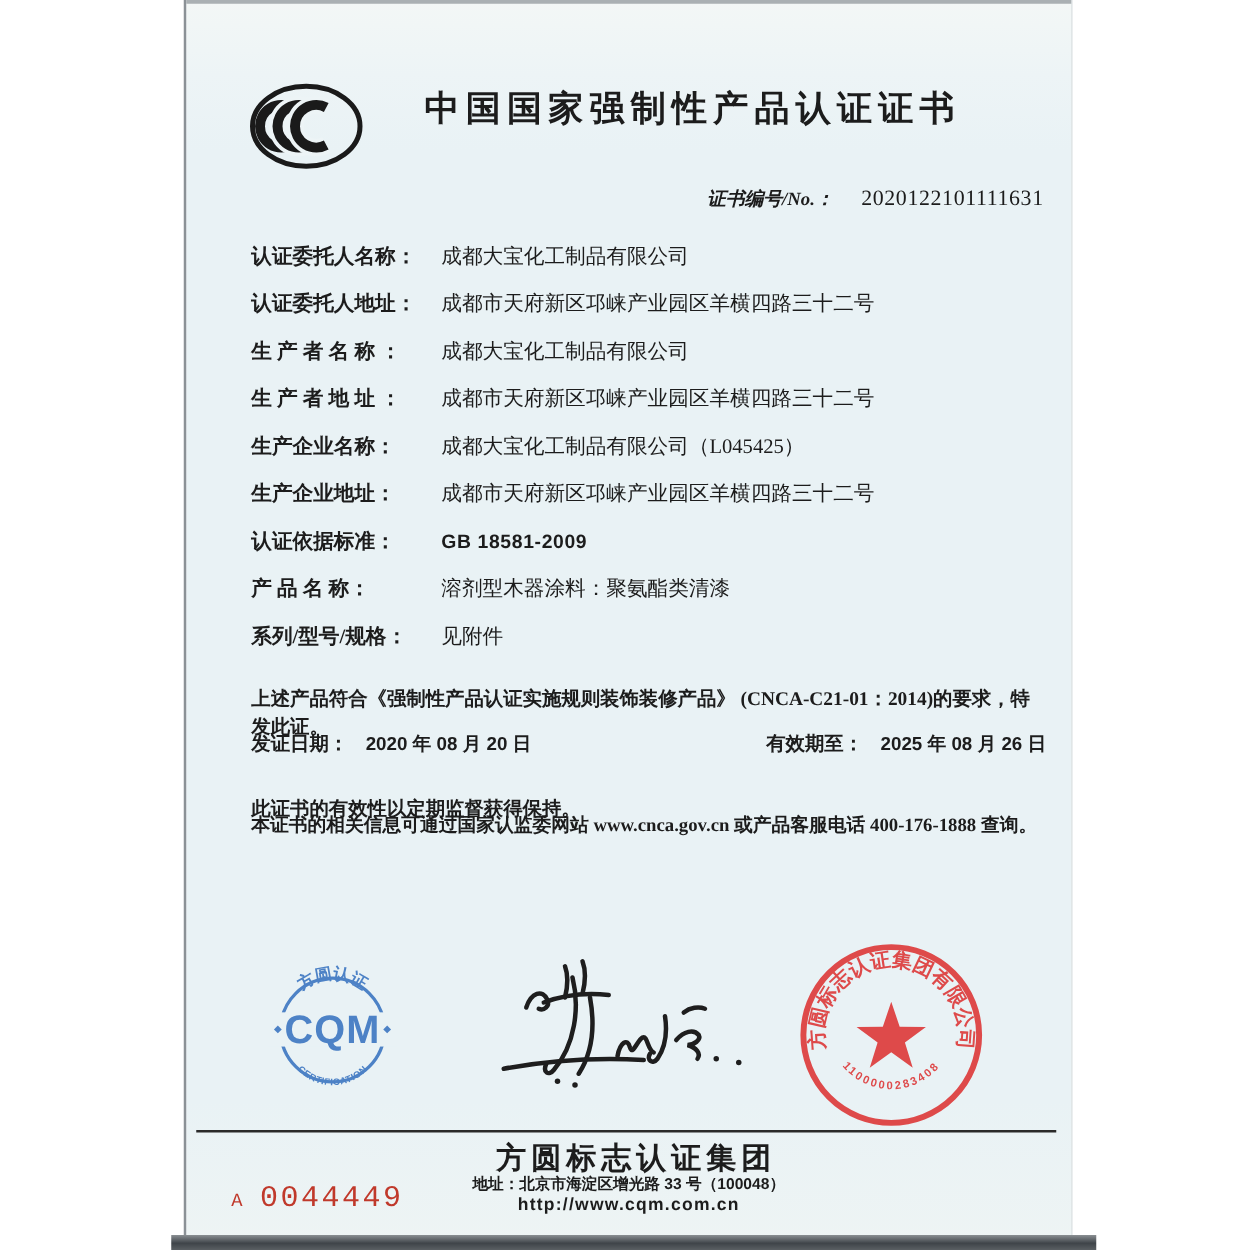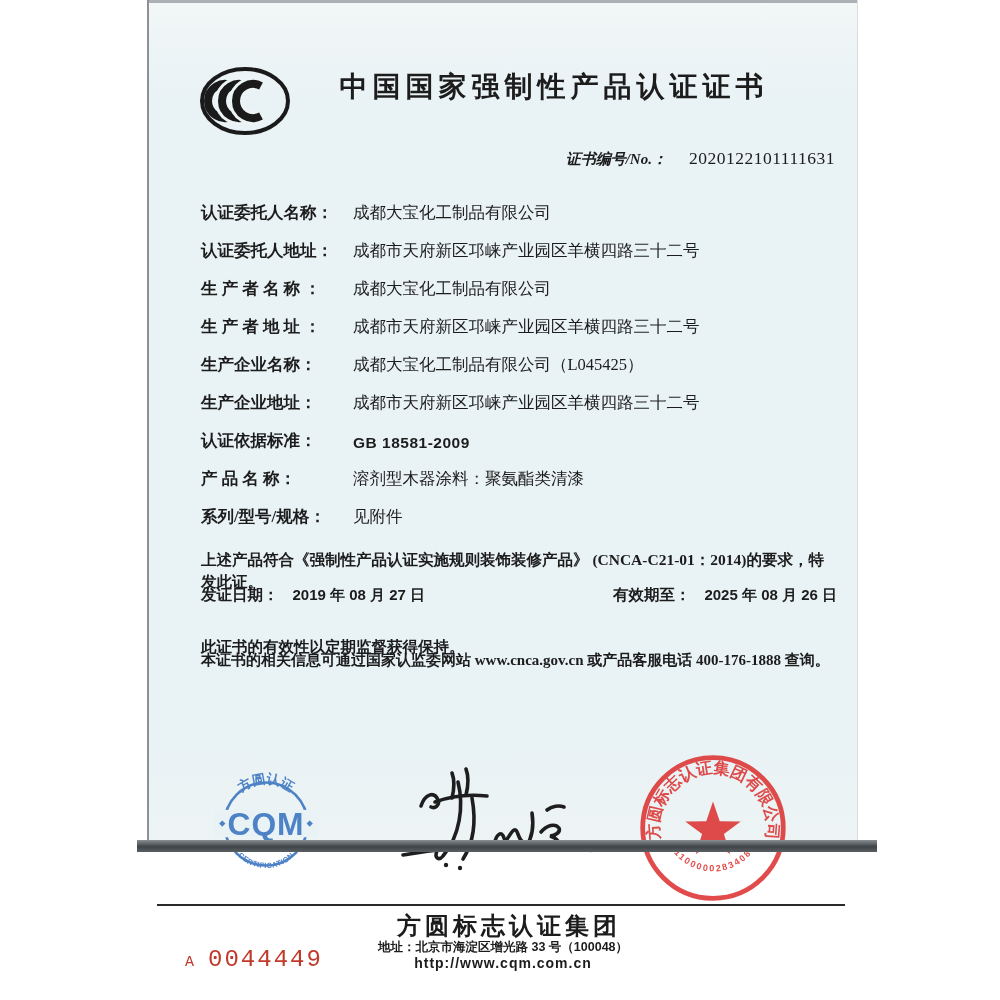--- a/index.html
+++ b/index.html
@@ -3,21 +3,21 @@
 <meta charset="utf-8">
 <style>
   html,body{margin:0;padding:0;}
   body{
     width:1000px;height:1000px;position:relative;overflow:hidden;
     background:#ffffff;
     font-family:"Liberation Serif","DejaVu Serif",serif;
     color:#1c1c1c;
   }
   .page{
-    position:absolute;left:147px;top:0;width:708px;height:852px;
+    position:absolute;left:147px;top:0;width:708px;height:1000px;
     background:linear-gradient(180deg,#f3f7f6 0%,#edf4f6 6%,#e9f2f5 12%,#e9f2f5 88%,#eef4f4 100%);
     border-left:2px solid #8b9196;
     border-right:1px solid #d8dee0;
   }
   .top-edge{position:absolute;left:0;top:0;width:100%;height:3px;background:#aab0b3;}
   .bottom-edge{position:absolute;left:-12px;bottom:0;width:740px;height:12px;
     background:linear-gradient(180deg,#8a8f93,#3f4449 55%,#5a5f63);}
   
   .ccc-logo{position:absolute;left:48px;top:60px;}
   .titles{position:absolute;left:135px;top:68px;width:540px;text-align:center;}
@@ -27,21 +27,21 @@
   }
   .title-en{
     font-family:"Liberation Sans","DejaVu Sans",sans-serif;
     font-weight:700;font-size:16px;margin-top:12px;letter-spacing:0.2px;white-space:nowrap;
   }
   .certno{position:absolute;right:22px;top:148px;white-space:nowrap;}
   .certno .lbl{font-weight:700;font-size:15px;font-style:italic;}
   .certno .num{font-size:17.5px;letter-spacing:0.5px;margin-left:22px;}
   
   .fields{position:absolute;left:52px;right:16px;top:186px;}
-  .row{display:flex;height:38px;align-items:flex-end;}
+  .row{display:flex;height:38px;align-items:center;}
   .row .label{flex:0 0 152px;font-weight:700;font-size:16.5px;white-space:nowrap;}
   .row .value{font-size:16.5px;white-space:nowrap;}
   .row.sansval .value{font-family:"Liberation Sans","DejaVu Sans",sans-serif;font-weight:700;font-size:15.5px;letter-spacing:0.5px;padding-top:1px;}
   
   .statement{position:absolute;left:52px;right:24px;top:549px;font-weight:700;font-size:15.5px;line-height:1.45;}
   .dates{position:absolute;left:52px;right:20px;top:585px;display:flex;justify-content:space-between;font-weight:700;font-size:15.5px;}
   .dates .val{font-family:"Liberation Sans","DejaVu Sans",sans-serif;font-weight:700;font-size:15px;margin-left:14px;}
   .validity{position:absolute;left:52px;top:617px;font-weight:700;font-size:15.5px;margin-top:20px;}
   .infonote{position:absolute;left:52px;right:14px;top:651px;font-weight:700;font-size:15px;white-space:nowrap;}
   
@@ -120,21 +120,21 @@
     <div class="row">
       <span class="label">系列/型号/规格：</span>
       <span class="value">见附件</span>
     </div>
   </div>
 
   <div class="statement">上述产品符合《强制性产品认证实施规则装饰装修产品》 (CNCA-C21-01：2014)的要求，特发此证。</div>
 
   <div class="dates">
     <span>
-      <span>发证日期：</span><span class="val">2019 年 08 月 27 日</span>
+      <span>发证日期：</span><span class="val">2020 年 08 月 20 日</span>
     </span>
     <span>
       <span>有效期至：</span><span class="val">2025 年 08 月 26 日</span>
     </span>
   </div>
 
   <div class="validity">此证书的有效性以定期监督获得保持。</div>
   <div class="infonote">本证书的相关信息可通过国家认监委网站 www.cnca.gov.cn 或产品客服电话 400-176-1888 查询。</div>
 
   <svg class="cqm-seal" width="106" height="106" viewBox="0 0 120 120">

